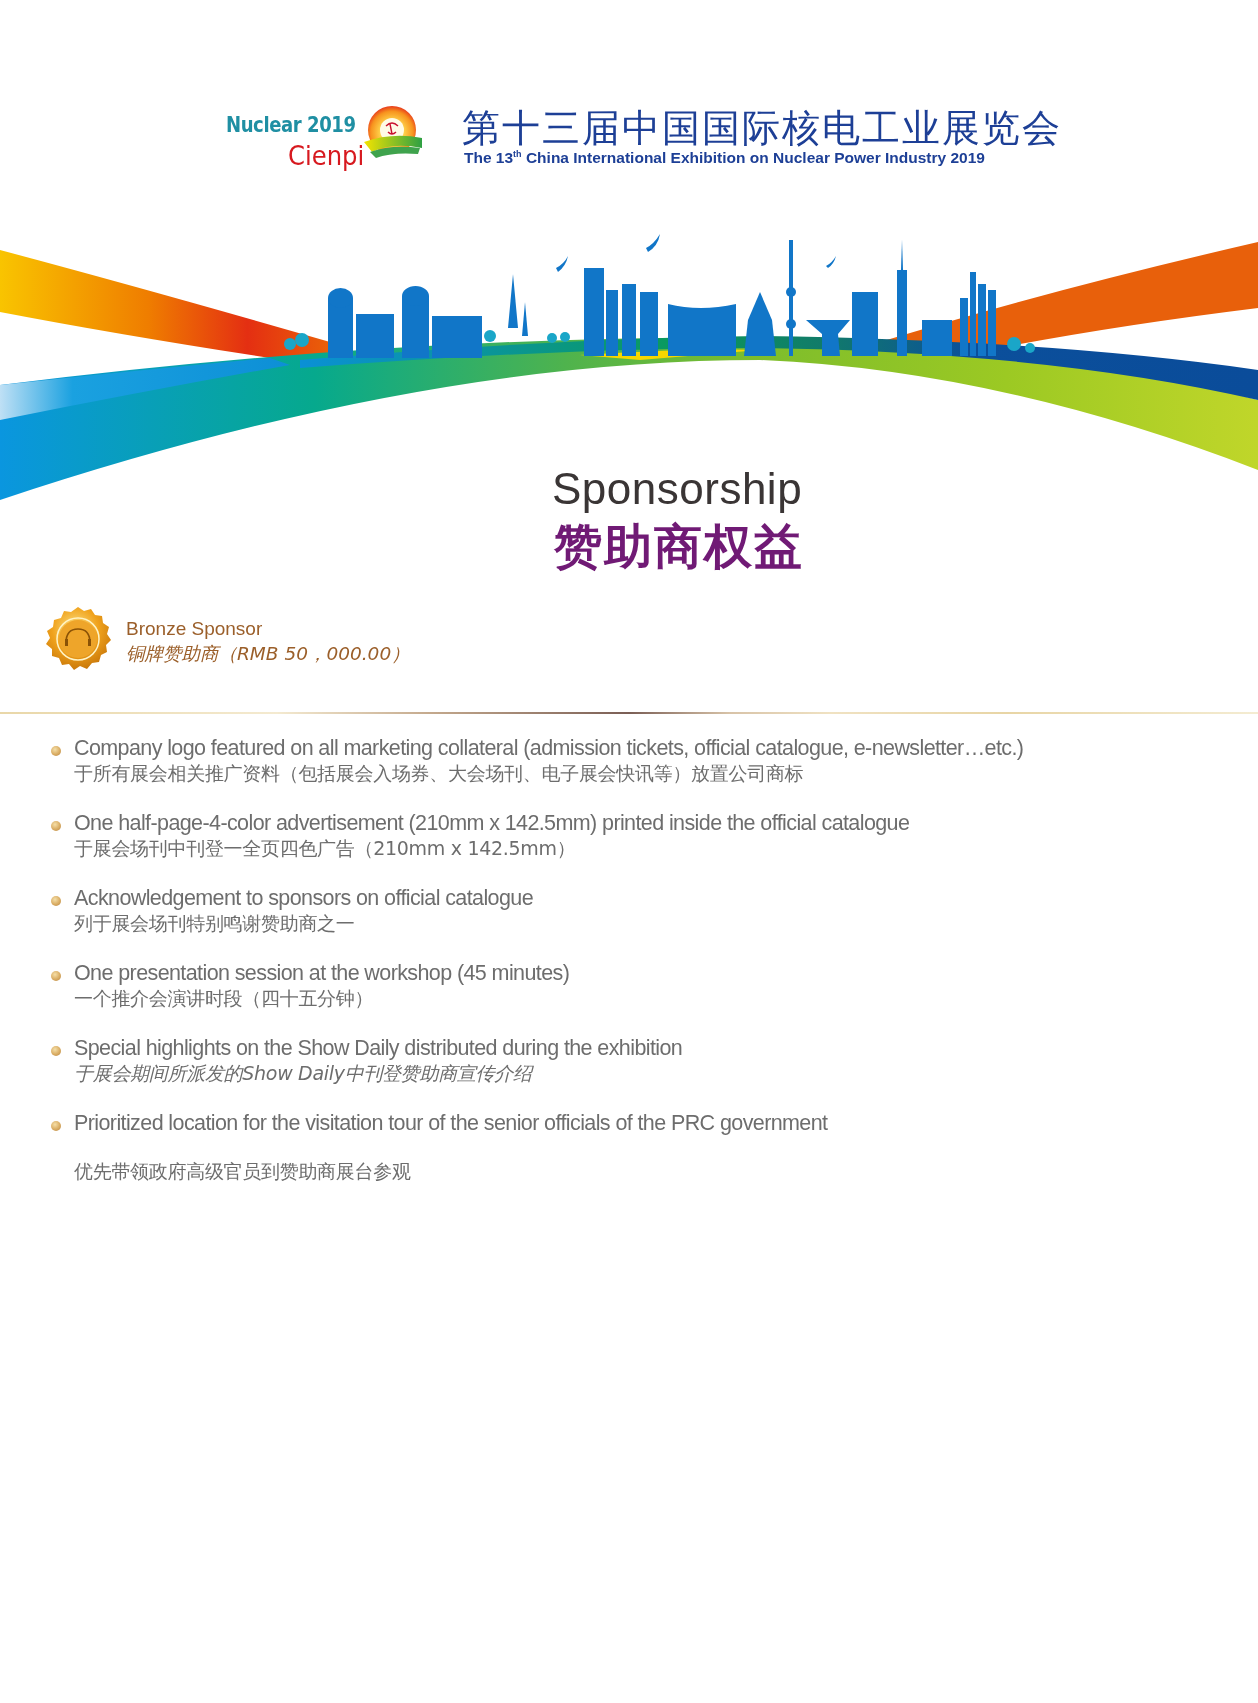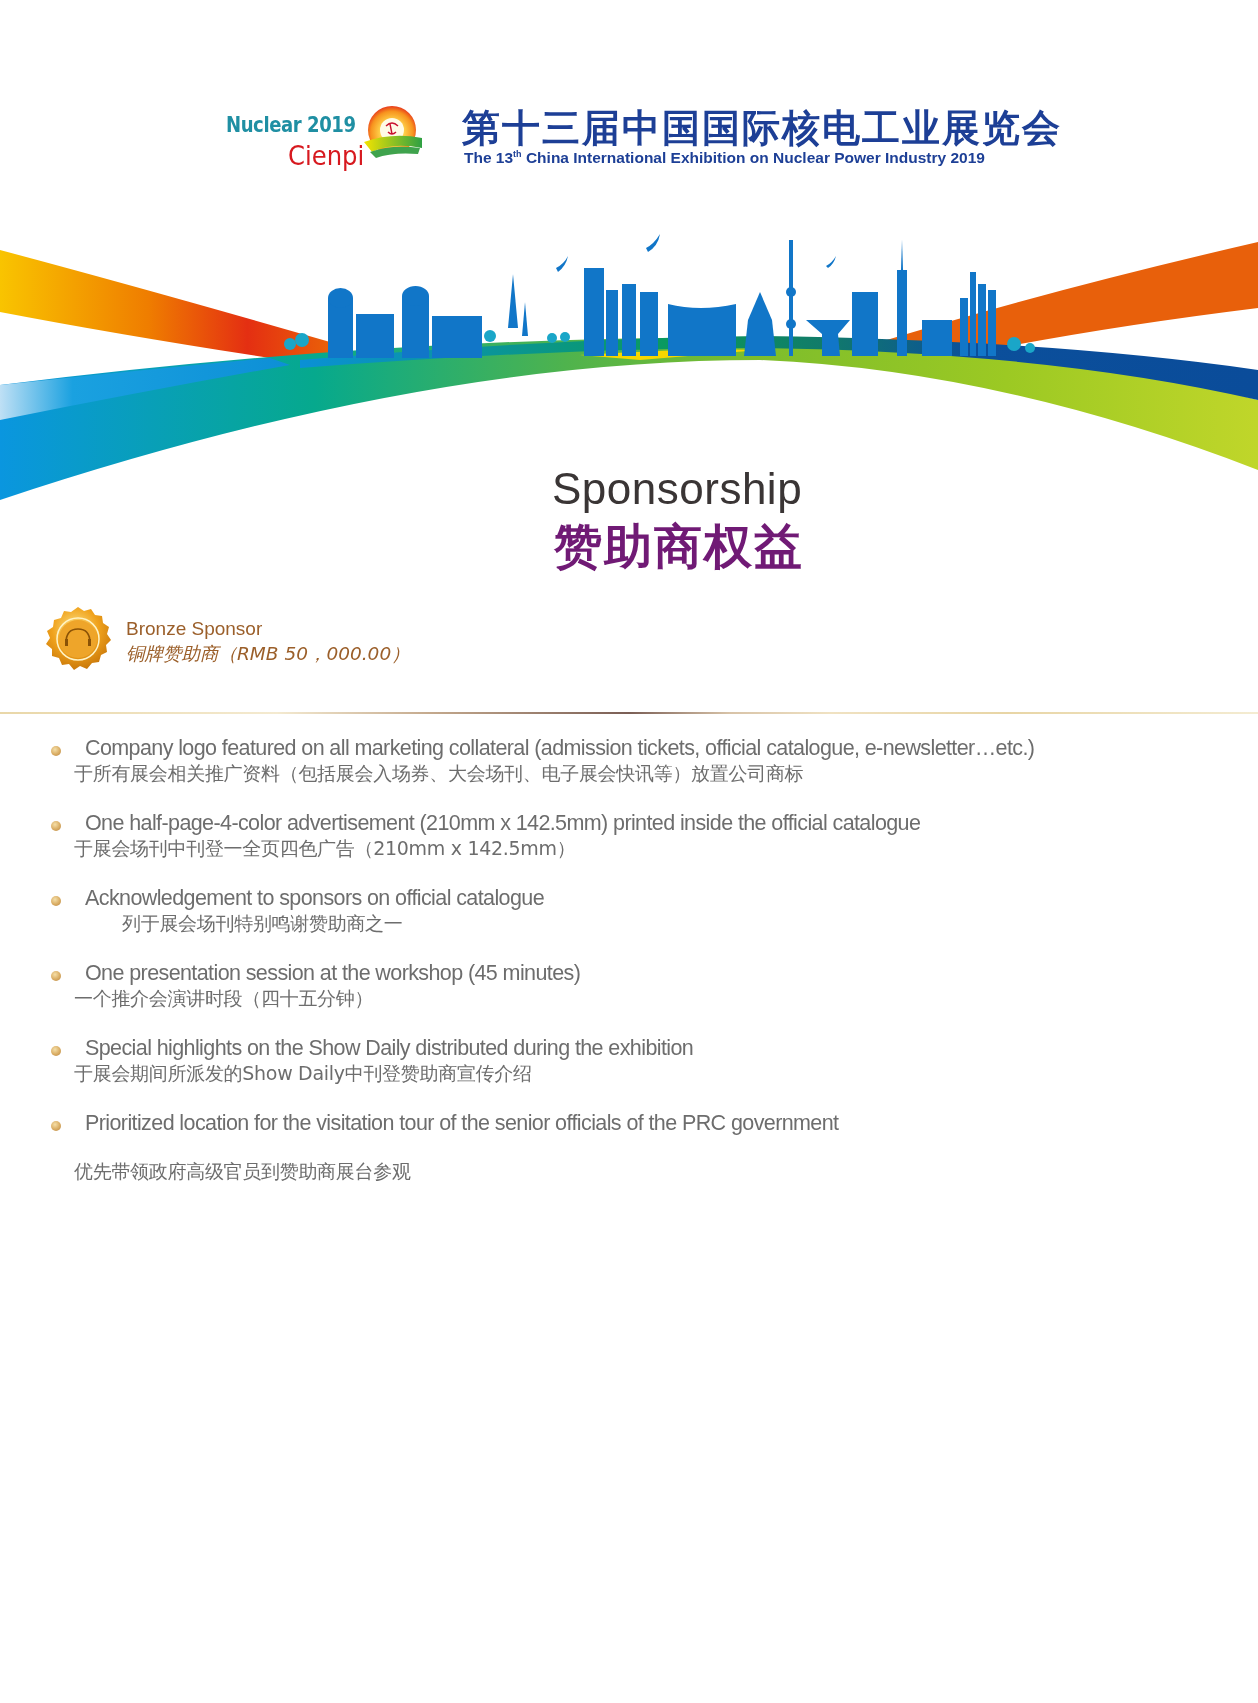--- a/index.html
+++ b/index.html
@@ -3,21 +3,21 @@
 <meta charset="utf-8">
 <style>
   html, body { margin: 0; padding: 0; background: #ffffff; }
   body { width: 1258px; height: 1703px; position: relative; overflow: hidden; font-family: "Liberation Sans", "DejaVu Sans", sans-serif; }
   .abs { position: absolute; }
 
   
   .logo-nuclear { left: 226px; top: 113px; font-family: "DejaVu Sans", sans-serif; font-weight: bold; font-size: 21px; color: #1f8fa3; letter-spacing: -0.5px; white-space: nowrap; transform: scaleX(0.86); transform-origin: left center; }
   .logo-cienpi { left: 288px; top: 140px; font-family: "DejaVu Sans", sans-serif; font-size: 27px; color: #d7191f; white-space: nowrap; transform: scaleX(0.9); transform-origin: left center; }
   .logo-sun { left: 362px; top: 102px; width: 60px; height: 60px; }
-  .title-cn { left: 462px; top: 103px; font-size: 38px; font-weight: bold; color: #1d3f96; letter-spacing: 2px; white-space: nowrap; font-family: "DejaVu Sans", sans-serif; }
+  .title-cn { left: 462px; top: 103px; font-size: 38px; font-weight: normal; color: #1d3f96; letter-spacing: 2px; white-space: nowrap; font-family: "DejaVu Sans", sans-serif; }
   .title-en { left: 464px; top: 149px; font-size: 15.5px; font-weight: bold; color: #1d3f96; white-space: nowrap; }
   .title-en sup { font-size: 9px; vertical-align: 6px; }
 
   
   .banner { left: 0; top: 220px; width: 1258px; height: 290px; }
 
   
   .heading-en { left: 552px; top: 464px; font-size: 44px; color: #3a3535; white-space: nowrap; letter-spacing: 0.5px; text-align: right; }
   .heading-cn { left: 554px; top: 515px; font-size: 48px; font-weight: bold; color: #701a75; white-space: nowrap; letter-spacing: 2px; font-family: Liberation Sans, sans-serif; }
 
@@ -26,21 +26,21 @@
   .tier-en { left: 126px; top: 618px; font-size: 19px; color: #9b5f2a; white-space: nowrap; }
   .tier-cn { left: 126px; top: 641px; font-size: 18.5px; color: #9b5f2a; white-space: nowrap; font-family: "DejaVu Sans", sans-serif; font-style: italic; }
 
   .divider { left: 0; top: 712px; width: 1258px; height: 2px;
     background: linear-gradient(to right, #e9d7a8 0%, #f4ead0 22%, #c5aa8e 34%, #7a5e55 50%, #d8c3a8 58%, #f0e2c2 66%, #e8d5a5 80%, #f4ecd2 100%); }
 
   
   .benefit { left: 0; width: 1258px; height: 60px; }
   .bullet { position: absolute; left: 51px; width: 10px; height: 10px; border-radius: 50%;
     background: radial-gradient(circle at 40% 35%, #f5dfa8 0%, #d9ac63 55%, #b68544 100%); }
-  .b-en { position: absolute; left: 85px; font-size: 21.5px; color: #6d6d6d; white-space: nowrap; letter-spacing: -0.6px; }
+  .b-en { position: absolute; left: 74px; font-size: 21.5px; color: #6d6d6d; white-space: nowrap; letter-spacing: -0.6px; }
   .b-cn { position: absolute; left: 74px; font-size: 19px; color: #6d6d6d; white-space: nowrap; font-family: "DejaVu Sans", sans-serif; letter-spacing: -0.3px; }
 </style>
 </head>
 <body>
 
 <div class="abs logo-nuclear">Nuclear 2019</div>
 <div class="abs logo-cienpi">Cienpi</div>
 <svg class="abs logo-sun" viewBox="0 0 60 60">
   <defs>
     <radialGradient id="sunG" cx="50%" cy="55%" r="55%">
@@ -179,30 +179,30 @@
     <span class="b-cn" style="top:25px;">于所有展会相关推广资料（包括展会入场券、大会场刊、电子展会快讯等）放置公司商标</span>
   </div>
   <div class="abs benefit" style="top:811px;">
     <span class="bullet" style="top:10px;"></span>
     <span class="b-en" style="top:0;">One half-page-4-color advertisement (210mm x 142.5mm) printed inside the official catalogue</span>
     <span class="b-cn" style="top:25px;">于展会场刊中刊登一全页四色广告（210mm x 142.5mm）</span>
   </div>
   <div class="abs benefit" style="top:886px;">
     <span class="bullet" style="top:10px;"></span>
     <span class="b-en" style="top:0;">Acknowledgement to sponsors on official catalogue</span>
-    <span class="b-cn" style="top:25px;margin-left:48px;">列于展会场刊特别鸣谢赞助商之一</span>
+    <span class="b-cn" style="top:25px;">列于展会场刊特别鸣谢赞助商之一</span>
   </div>
   <div class="abs benefit" style="top:961px;">
     <span class="bullet" style="top:10px;"></span>
     <span class="b-en" style="top:0;">One presentation session at the workshop (45 minutes)</span>
     <span class="b-cn" style="top:25px;">一个推介会演讲时段（四十五分钟）</span>
   </div>
   <div class="abs benefit" style="top:1036px;">
     <span class="bullet" style="top:10px;"></span>
     <span class="b-en" style="top:0;">Special highlights on the Show Daily distributed during the exhibition</span>
-    <span class="b-cn" style="top:25px;">于展会期间所派发的Show Daily中刊登赞助商宣传介绍</span>
+    <span class="b-cn" style="top:25px;font-style:italic;">于展会期间所派发的Show Daily中刊登赞助商宣传介绍</span>
   </div>
   <div class="abs benefit" style="top:1111px;">
     <span class="bullet" style="top:10px;"></span>
     <span class="b-en" style="top:0;">Prioritized location for the visitation tour of the senior officials of the PRC government</span>
     <span class="b-cn" style="top:25px;margin-top:23px;">优先带领政府高级官员到赞助商展台参观</span>
   </div>
 </div>
 
 </body></html>

